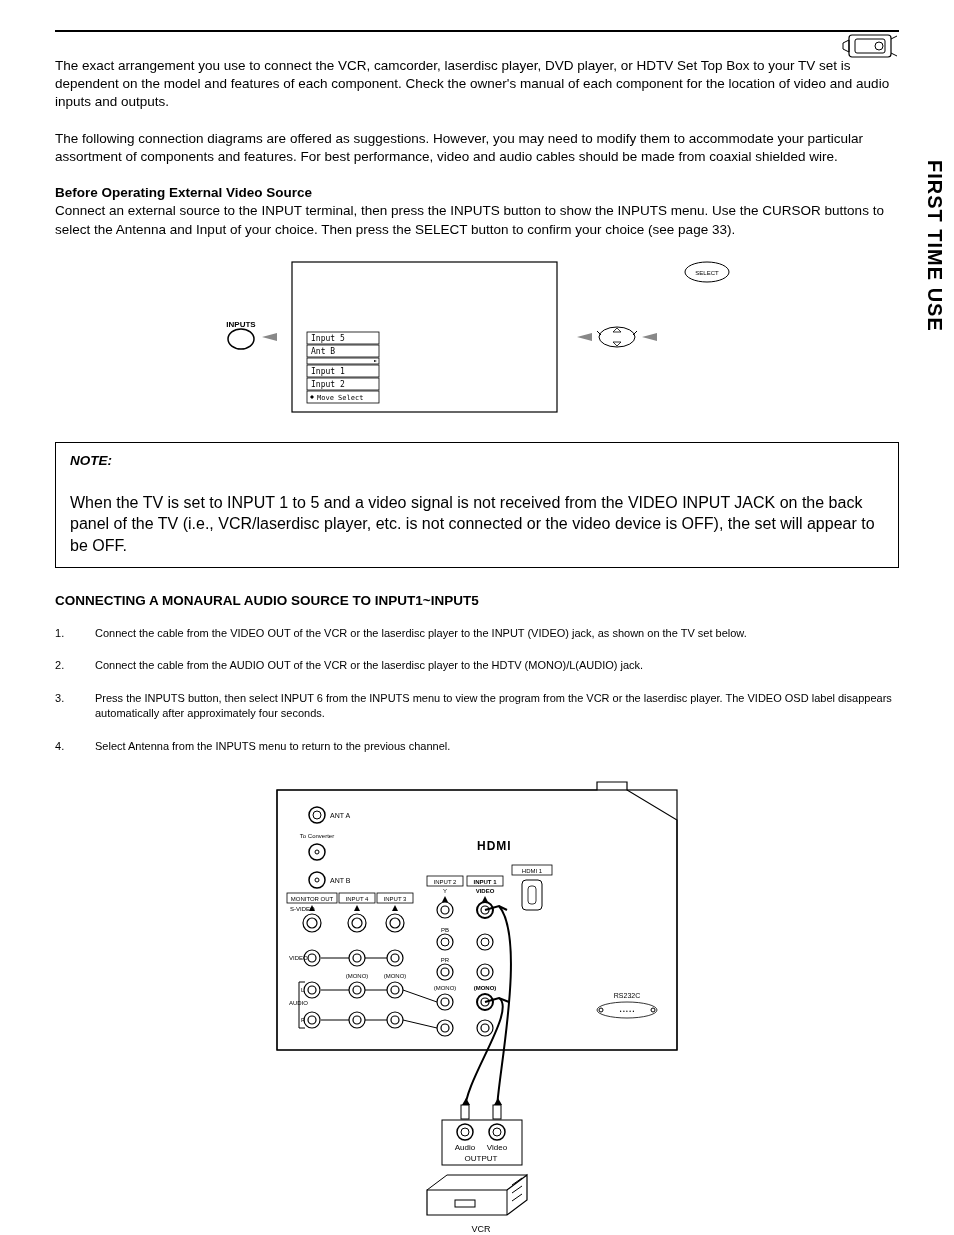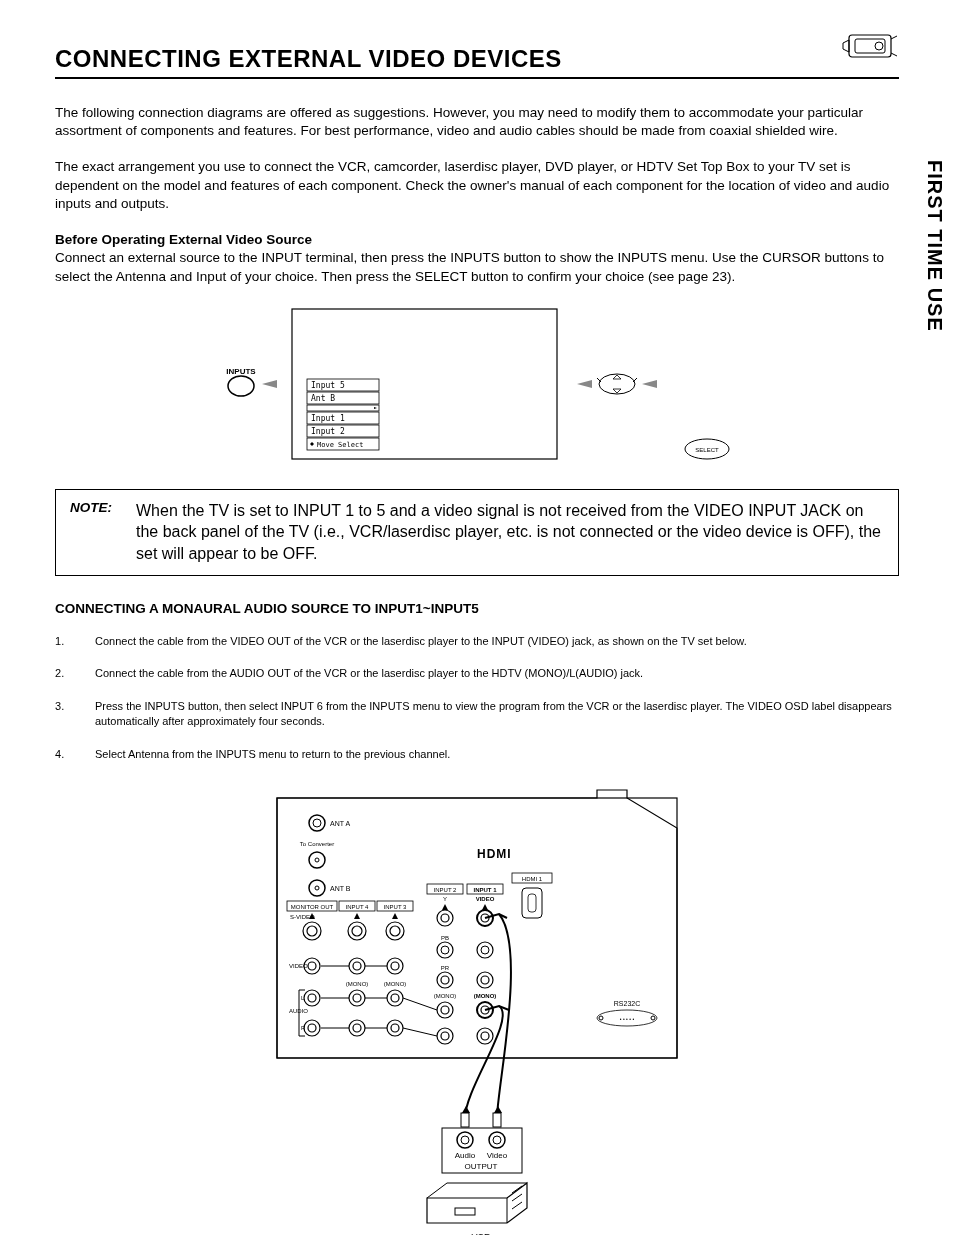--- a/index.html
+++ b/index.html
@@ -42,31 +42,32 @@
   p.body {
     font-size: 13.5px;
     line-height: 1.35;
     margin: 0 0 18px 0;
   }
   .bold {
     font-weight: bold;
   }
   .diagram-row {
     display: flex;
-    align-items: flex-end;
+    align-items: flex-start;
     justify-content: center;
     gap: 20px;
     margin: 10px 0 25px 0;
   }
   .note-box {
     border: 1px solid #000;
     padding: 10px 14px;
     margin: 0 0 25px 0;
     display: flex;
     gap: 24px;
+    flex-direction: column;
   }
   .note-box .note-label {
     font-weight: bold;
     font-style: italic;
     font-size: 13.5px;
     flex-shrink: 0;
   }
   .note-box .note-text {
     font-size: 16px;
     line-height: 1.35;
@@ -112,30 +113,29 @@
       <rect x="14" y="14" width="30" height="14" rx="2" fill="none" stroke="#000" stroke-width="1"></rect>
       <circle cx="38" cy="21" r="4" fill="none" stroke="#000" stroke-width="1"></circle>
       <path d="M2 18 L8 15 L8 27 L2 24 Z" fill="none" stroke="#000" stroke-width="1"></path>
       <line x1="50" y1="14" x2="56" y2="11" stroke="#000" stroke-width="1"></line>
       <line x1="50" y1="28" x2="56" y2="31" stroke="#000" stroke-width="1"></line>
     </svg>
   </div>
 
   <div class="side-tab">FIRST TIME USE</div>
 
-  <h1 class="title">CONNECTING EXTERNAL VIDEO DEVICES</h1>
   <hr class="title-rule">
 
+  <p class="body">The exact arrangement you use to connect the VCR, camcorder, laserdisc player, DVD player, or HDTV Set Top Box to your TV set is dependent on the model and features of each component.  Check the owner's manual of each component for the location of video and audio inputs and outputs.</p>
+
   <p class="body">The following connection diagrams are offered as suggestions.  However, you may need to modify them to accommodate your particular assortment of components and features.  For best performance, video and audio cables should be made from coaxial shielded wire.</p>
-
-  <p class="body">The exact arrangement you use to connect the VCR, camcorder, laserdisc player, DVD player, or HDTV Set Top Box to your TV set is dependent on the model and features of each component.  Check the owner's manual of each component for the location of video and audio inputs and outputs.</p>
 
   <p class="body">
     <span class="bold">Before Operating External Video Source</span><br>
-    <span>Connect an external source to the INPUT terminal, then press the INPUTS button to show the INPUTS menu.  Use the CURSOR buttons to select the Antenna and Input of your choice.  Then press the SELECT button to confirm your choice (see page 23).</span>
+    <span>Connect an external source to the INPUT terminal, then press the INPUTS button to show the INPUTS menu.  Use the CURSOR buttons to select the Antenna and Input of your choice.  Then press the SELECT button to confirm your choice (see page 33).</span>
   </p>
 
   <div class="diagram-row">
     <svg width="460" height="160" viewBox="0 0 460 160">
 
       <text x="24" y="70" font-size="8" font-weight="bold" text-anchor="middle">INPUTS</text>
       <ellipse cx="24" cy="82" rx="13" ry="10" fill="none" stroke="#000" stroke-width="1.5"></ellipse>
 
       <polygon points="45,80 60,76 60,84" fill="#888"></polygon>
 

